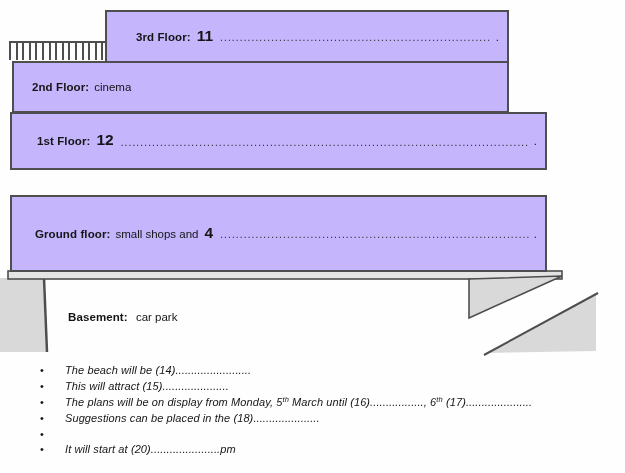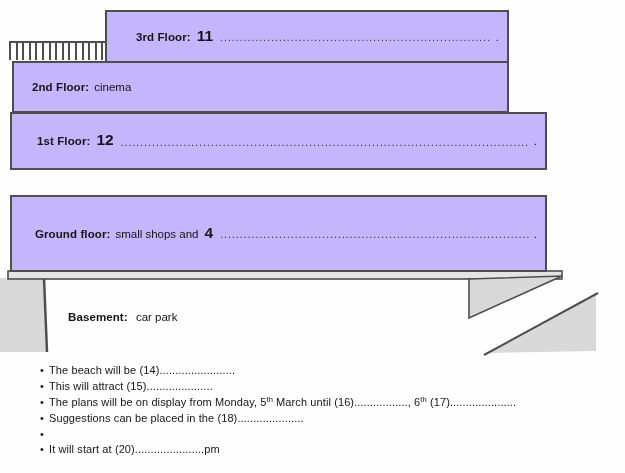--- a/index.html
+++ b/index.html
@@ -25,21 +25,21 @@
   .ground .floor-line{padding:0 8px 0 23px;}
   .lbl{font-weight:bold;font-size:11.5px;letter-spacing:0.1px;}
   .val{font-size:11.5px;margin-left:5px;}
   .qnum{font-family:Liberation Sans, sans-serif;font-weight:bold;font-size:15.5px;margin-left:6px;margin-right:7px;position:relative;top:-1px;}
   .dots{flex:1;overflow:hidden;white-space:nowrap;font-size:10px;letter-spacing:1.15px;color:#2a2a2a;position:relative;top:1px;}
   .endmark{margin-left:5px;font-size:11.5px;}
   .basement-line{position:absolute;left:68px;top:311px;font-size:11.5px;}
   .notes{position:absolute;left:0;top:364px;width:625px;}
   .note-row{display:flex;align-items:baseline;height:15.9px;font-size:11px;white-space:nowrap;}
   .marker{margin-left:40px;width:9px;font-size:11px;}
-  .note-text{letter-spacing:0.1px;}
+  .note-text{margin-left:16px;letter-spacing:0.1px;font-style:italic;}
   .sup{font-size:7.5px;position:relative;top:-4px;text-align:center;}
 </style>
 </head>
 <body>
 
 <div class="stage">
 
   <svg class="shapes" viewBox="0 0 625 473" xmlns="http://www.w3.org/2000/svg">
     <polygon points="0,278 43,278 46,352 0,352" fill="#d9d9d9"></polygon>
     <line x1="44" y1="278" x2="47" y2="352" stroke="#4e4e4e" stroke-width="2.5"></line>

